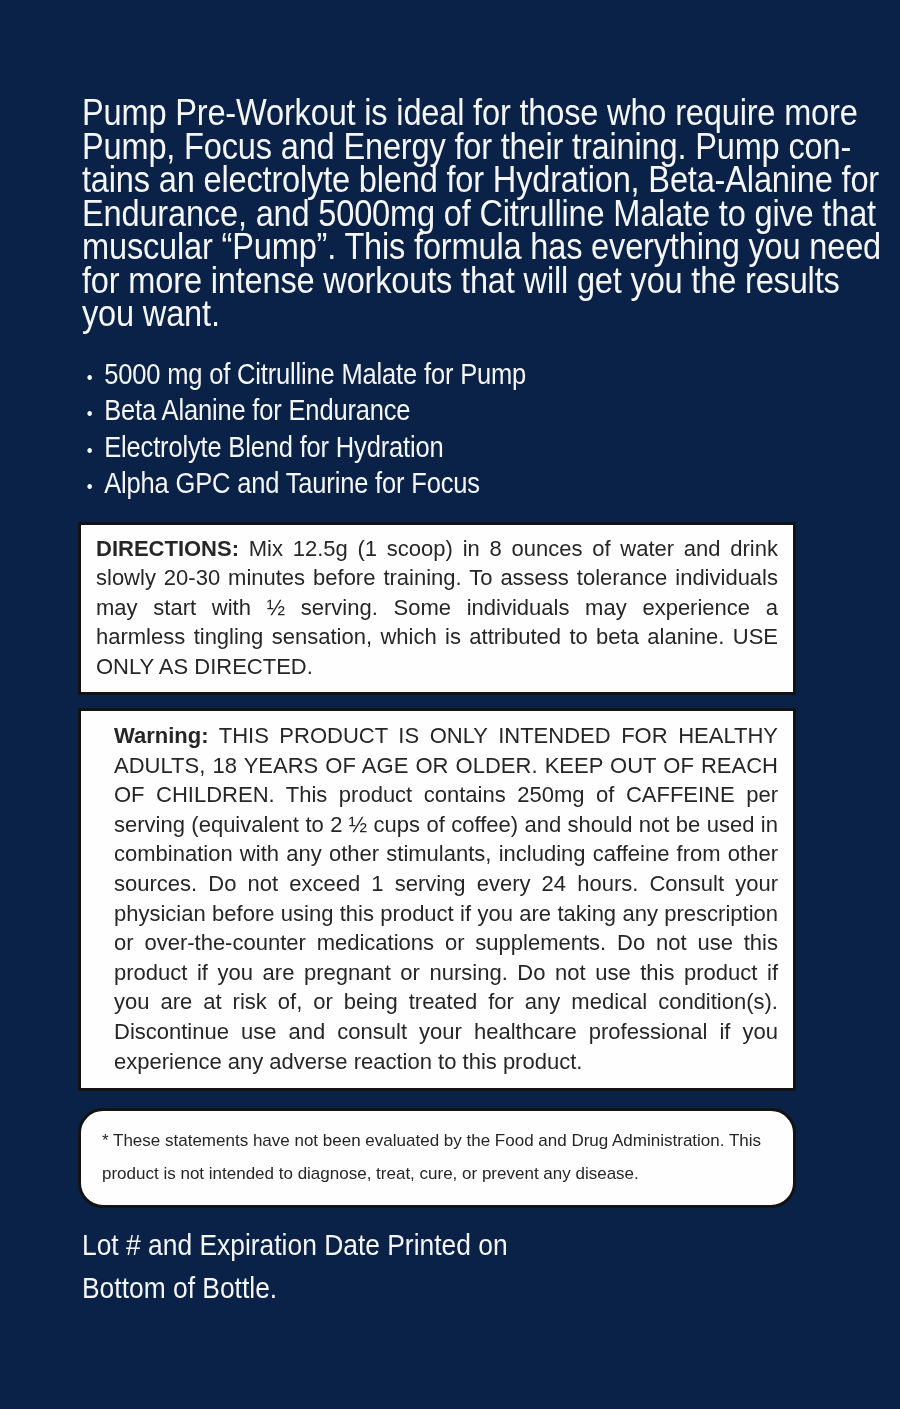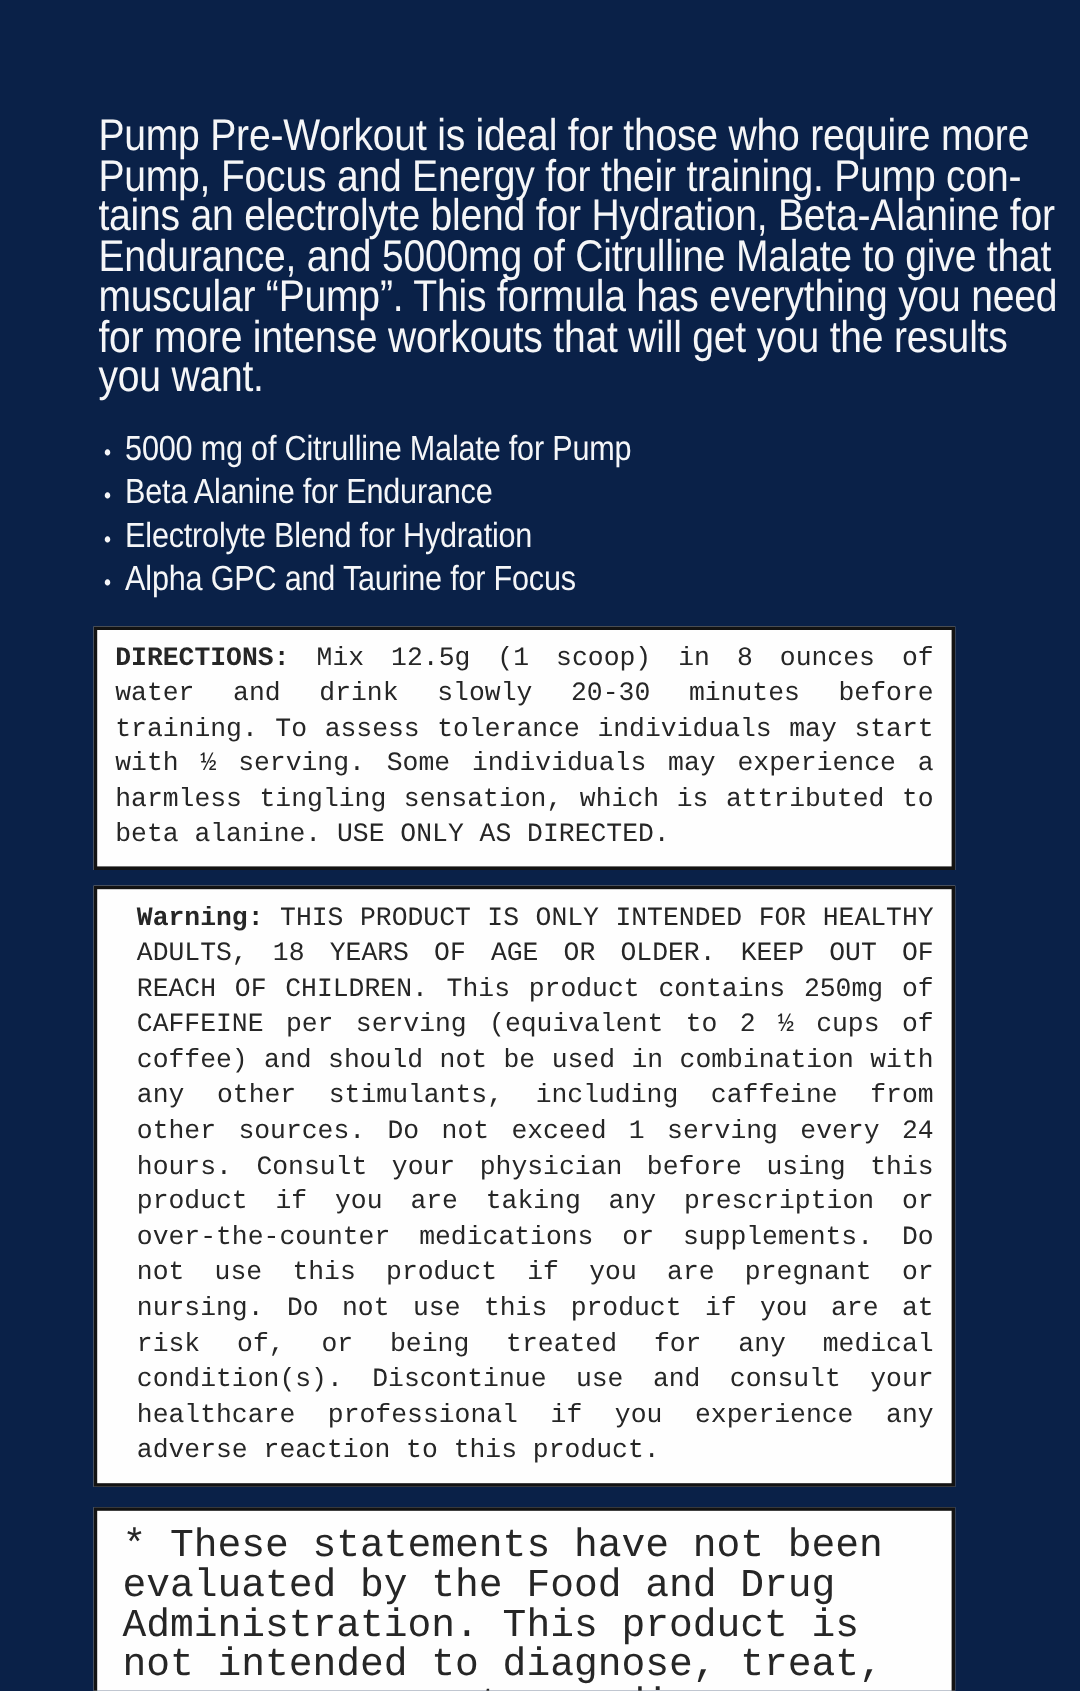--- a/index.html
+++ b/index.html
@@ -48,42 +48,42 @@
     flex: 0 0 23px;
     padding-left: 3px;
   }
 
   .box {
     margin-left: 78px;
     margin-right: 104px;
     background: var(--box-bg);
     border: 3px solid var(--box-border);
     color: var(--box-text);
-    font-family: Liberation Mono, monospace;
   }
   .box p { text-align: justify; }
   .box .lead { font-weight: bold; }
 
   .directions-box {
     margin-top: 18px;
     padding: 9px 15px 11px 15px;
     font-size: 22px;
     line-height: 29.5px;
   }
   .warning-box {
     margin-top: 13px;
     padding: 10px 15px 12px 33px;
     font-size: 22px;
     line-height: 29.6px;
   }
   .disclaimer-box {
     margin-top: 17px;
     padding: 13px 18px 15px 21px;
-    font-size: 33px;
+    font-size: 17px;
     line-height: 33px;
+    border-radius: 25px;
   }
   .disclaimer-box p { text-align: left; }
 
   .footer {
     margin: 15px 108px 0 82px;
     display: flex;
     justify-content: space-between;
     align-items: flex-start;
   }
   .lot-info {

